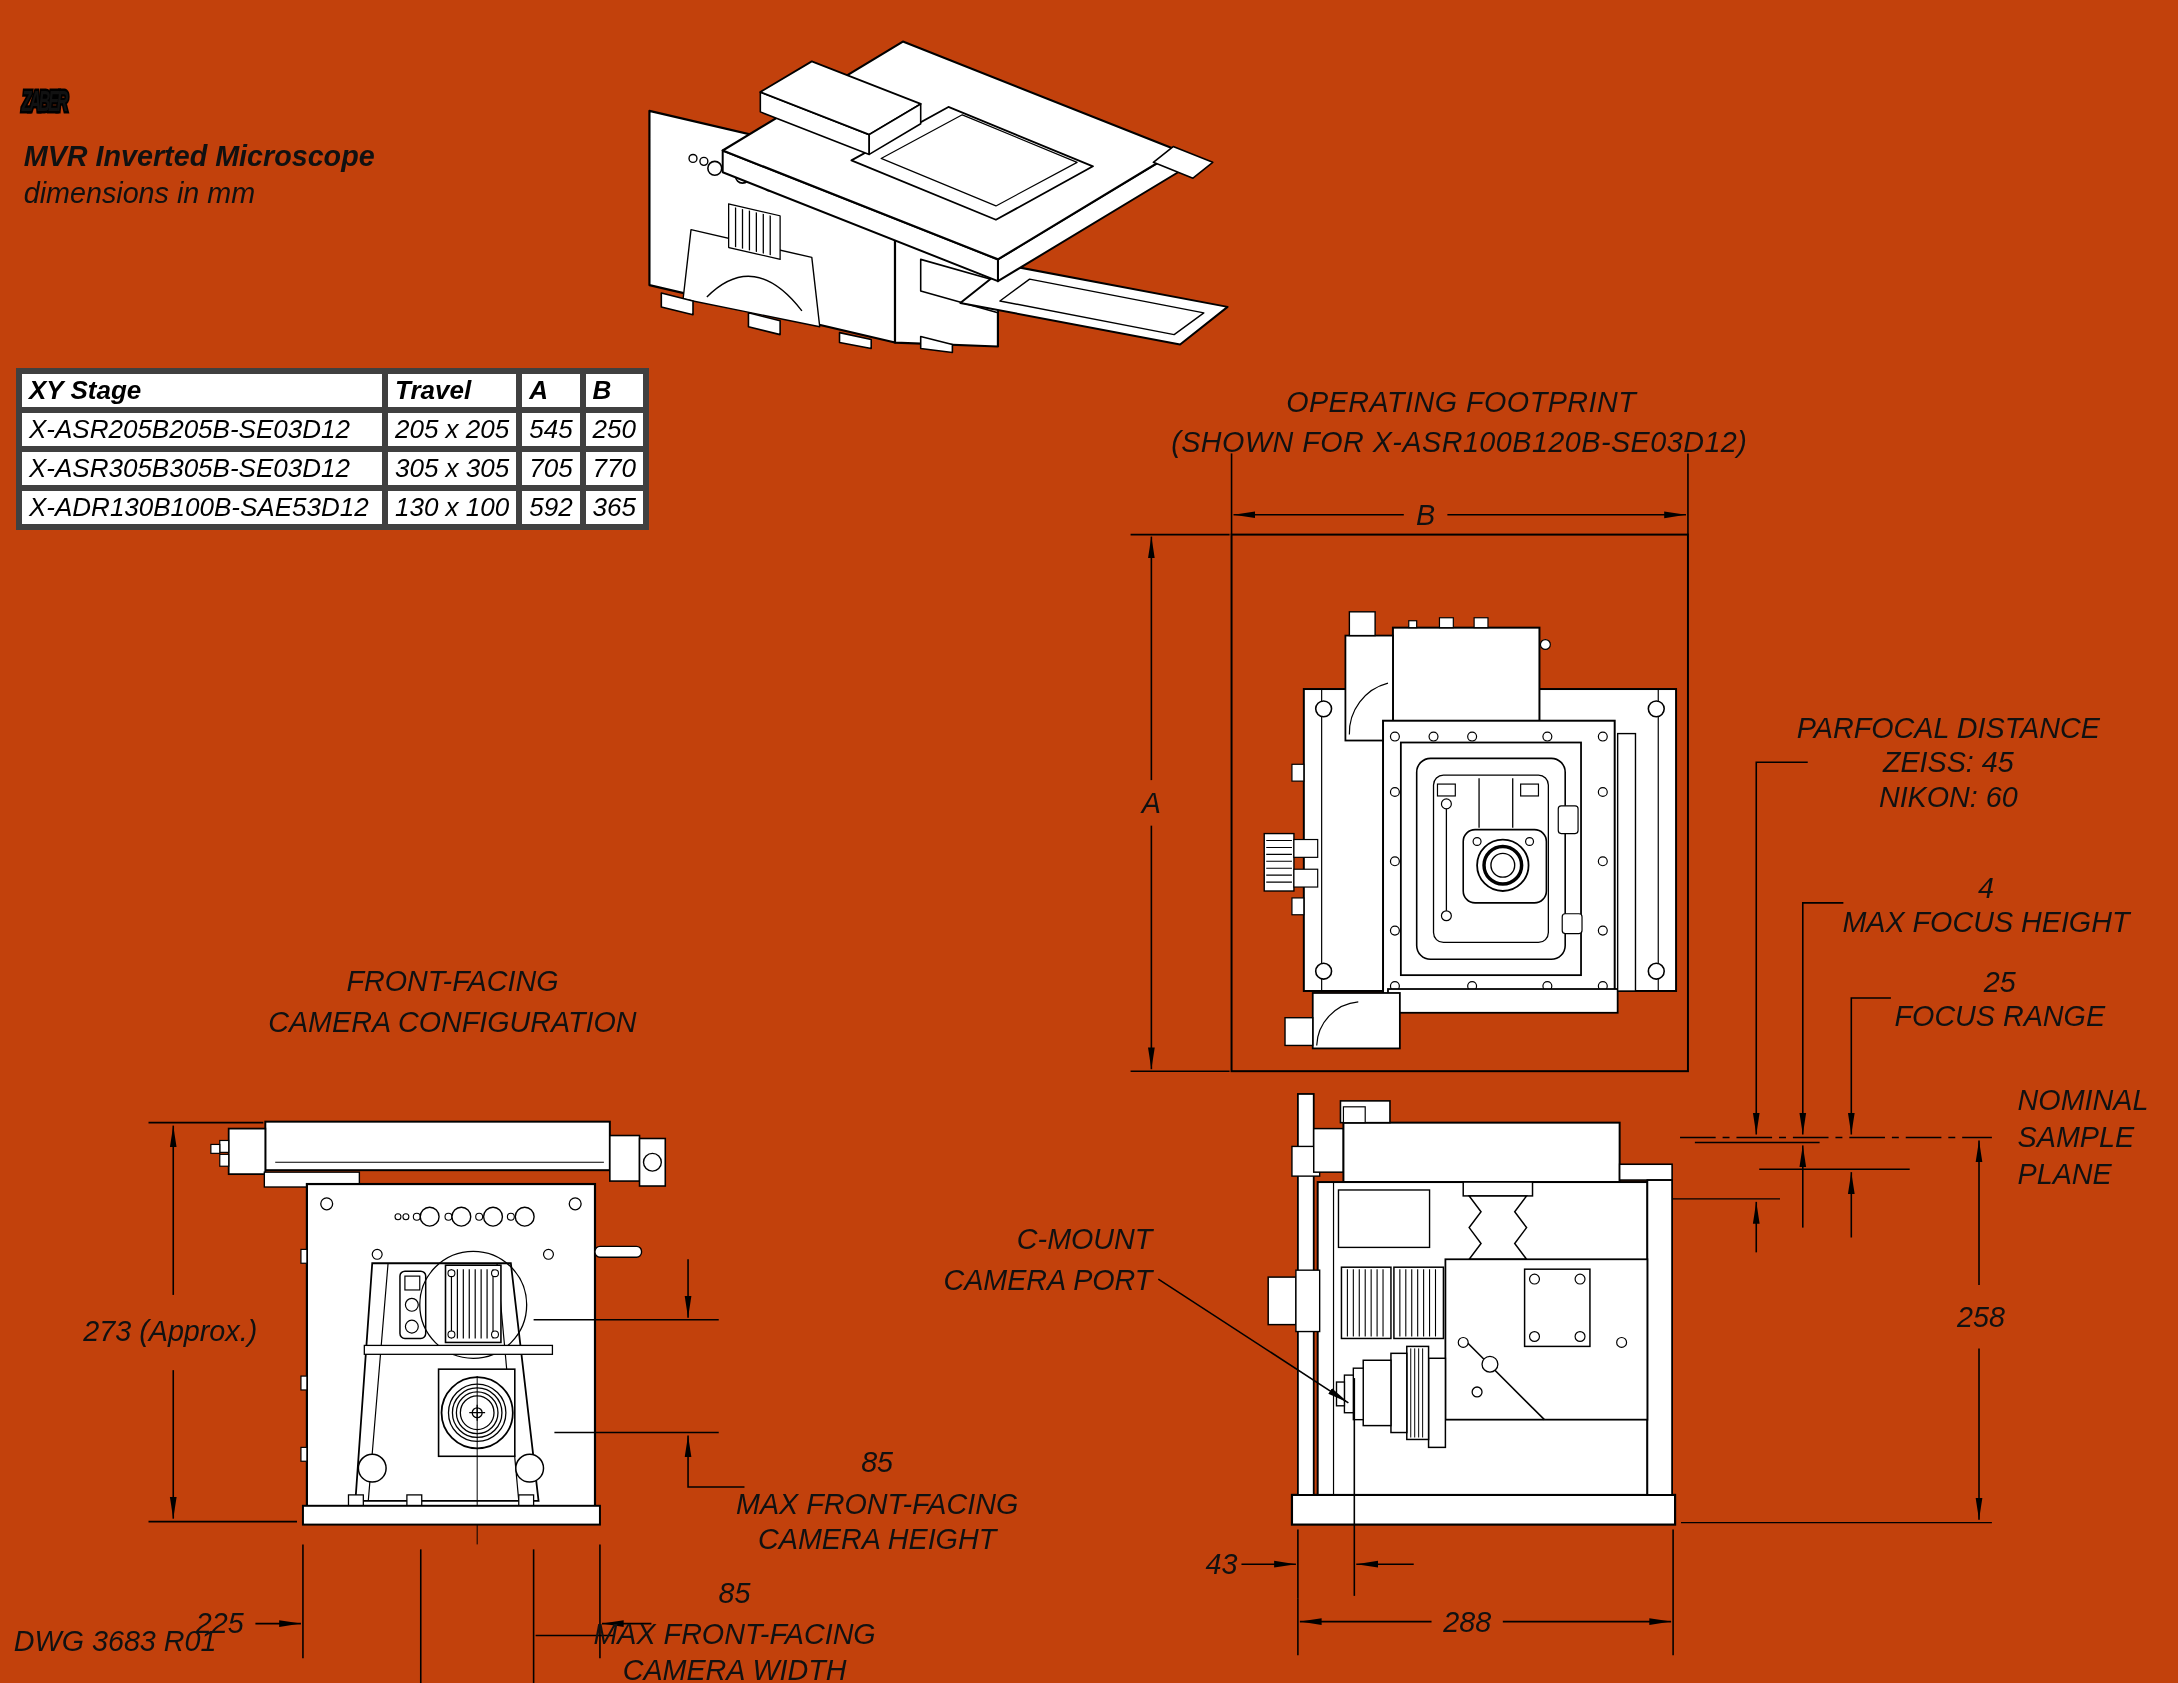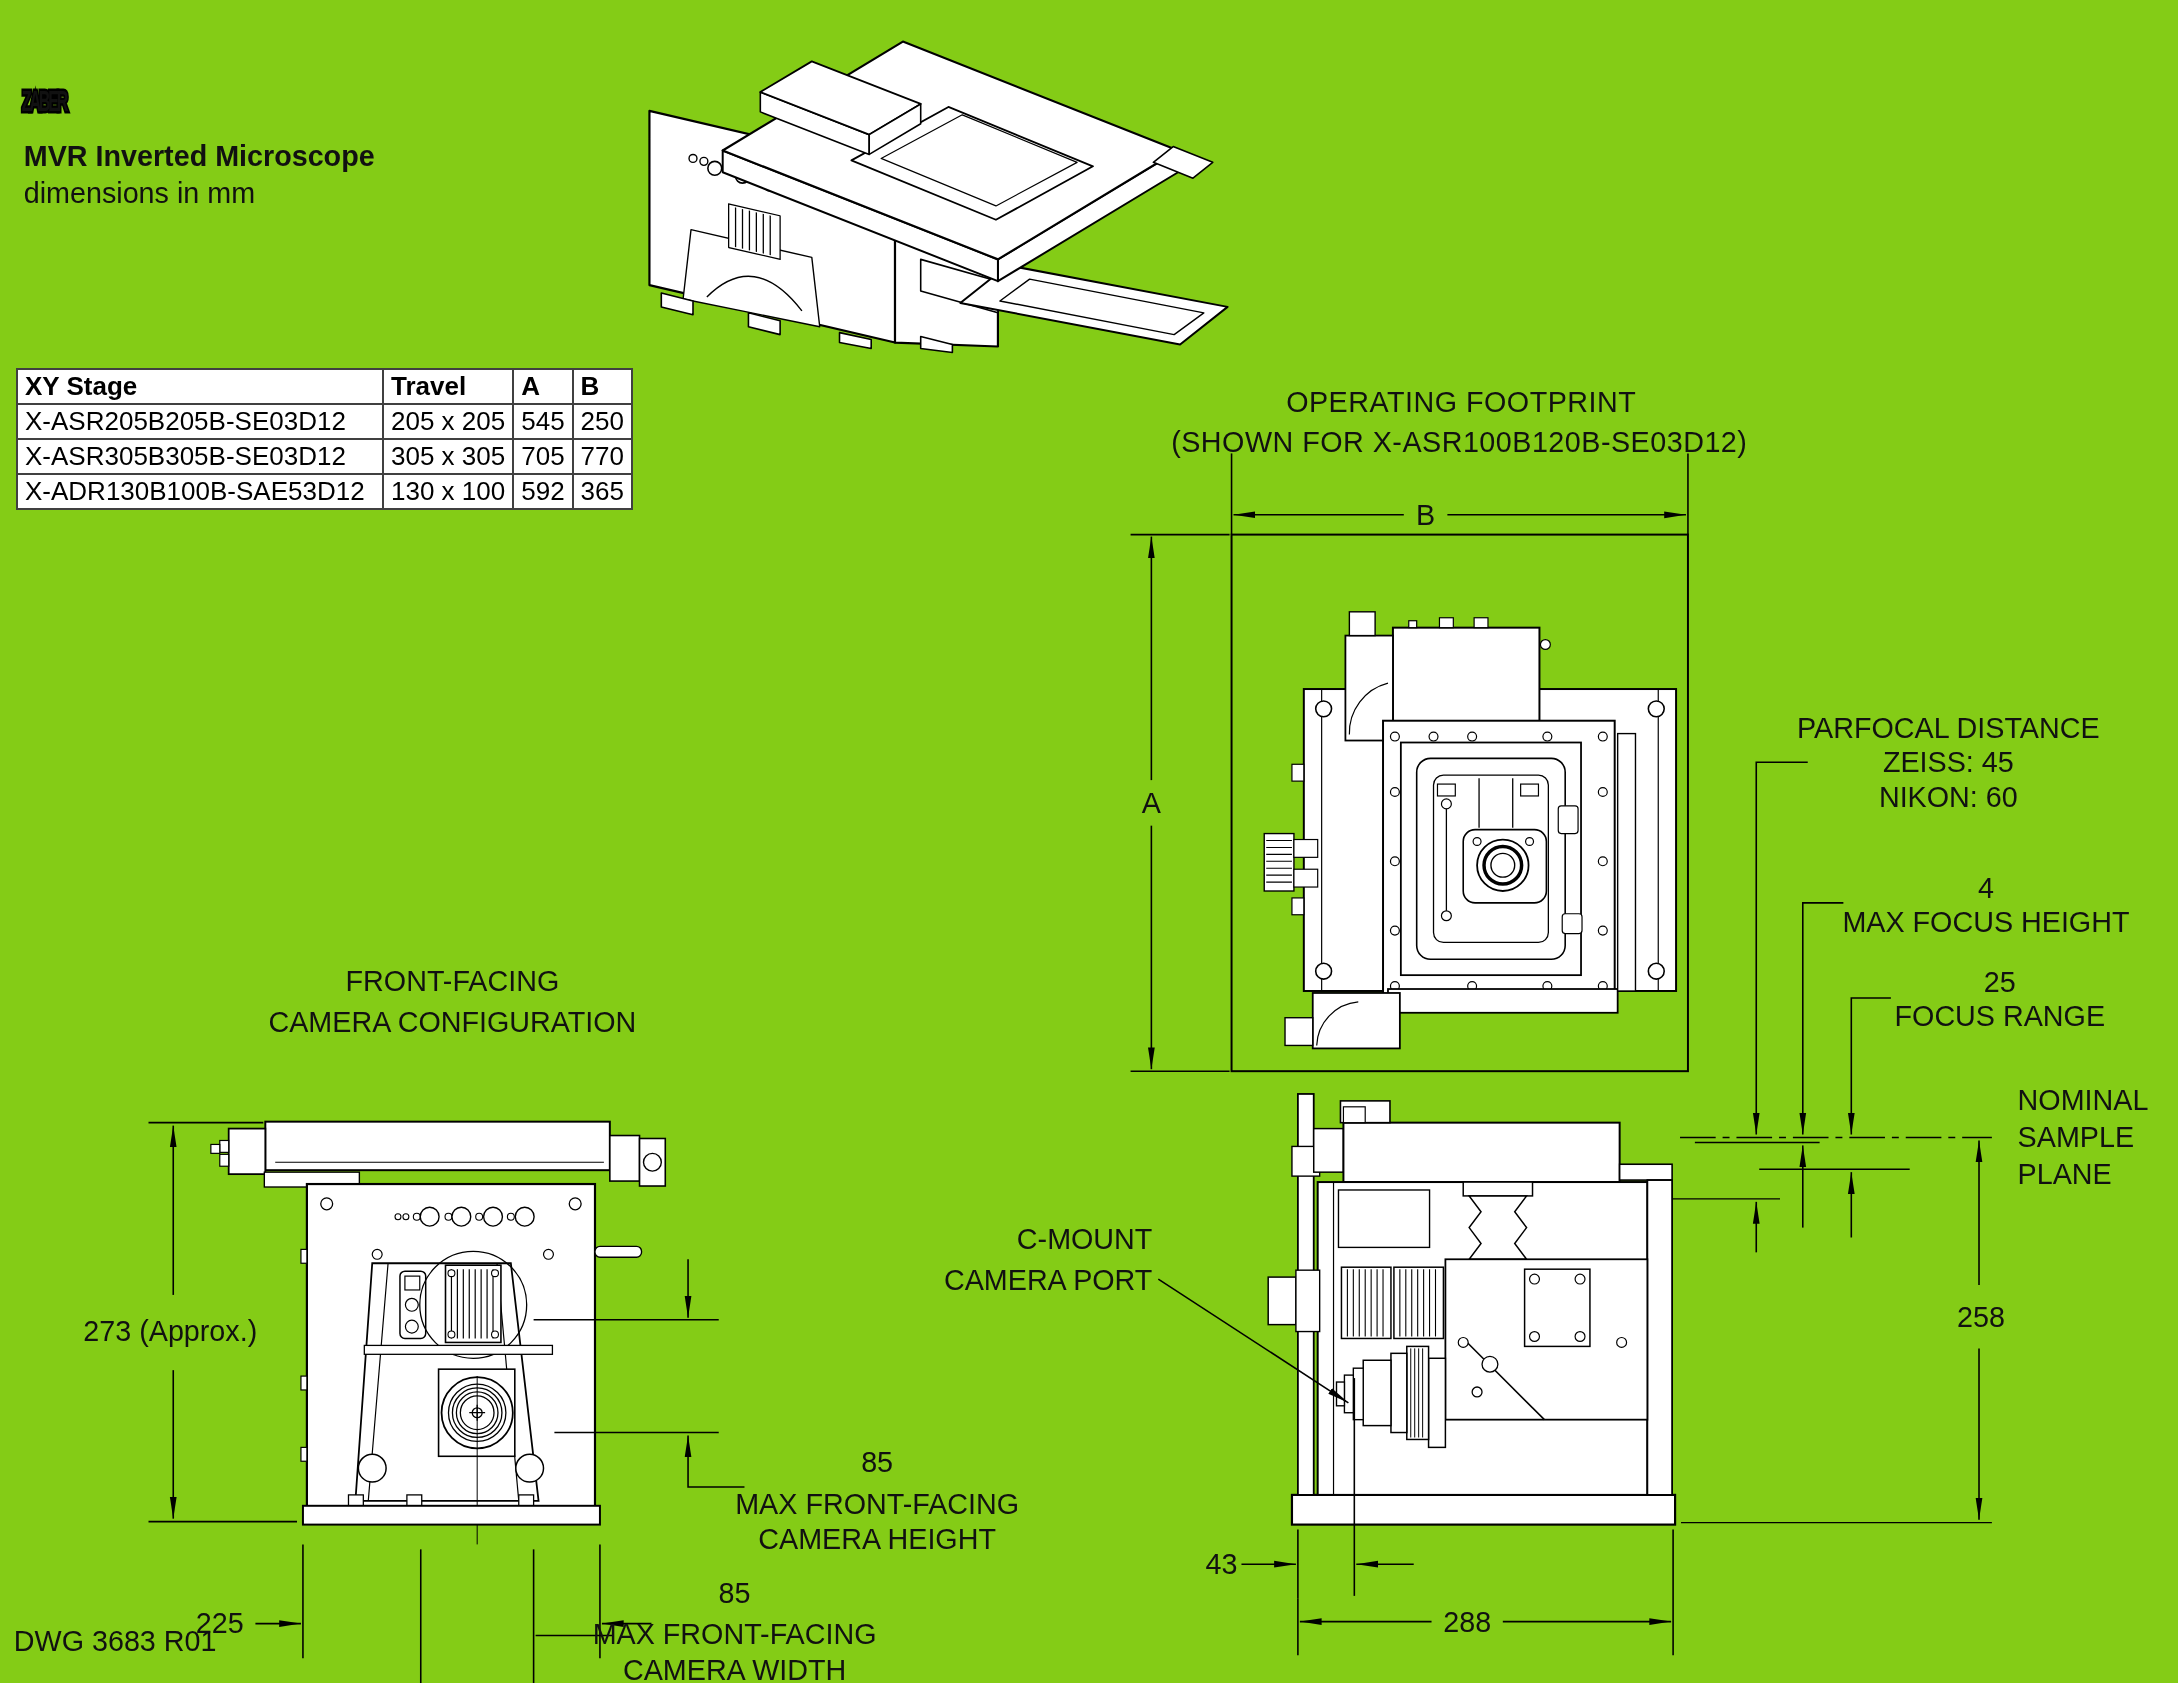--- a/index.html
+++ b/index.html
@@ -1,23 +1,23 @@
 <!DOCTYPE html>
 <html><head>
 <meta charset="utf-8">
 <style>
   html,body{margin:0;padding:0;background:#fff;}
-  .canvas{position:relative;width:2178px;height:1683px;background:#84cc16;overflow:hidden;
-          font-family:"Liberation Sans",sans-serif;}
+  .canvas{position:relative;width:2178px;height:1683px;background:#c2410c;overflow:hidden;
+          font-family:"Liberation Sans",sans-serif;font-style:italic;}
   svg{position:absolute;left:0;top:0;}
   svg text{font-family:"Liberation Sans",sans-serif;font-size:29px;fill:#111;}
   .lbl{letter-spacing:.5px;}
   table.stage{position:absolute;left:16px;top:368px;border-collapse:collapse;background:#fff;
       font-size:26px;color:#000;table-layout:fixed;}
-  table.stage th,table.stage td{border:2px solid #404040;padding:0 7px;height:33px;
+  table.stage th,table.stage td{border:6px solid #404040;padding:0 7px;height:33px;
       text-align:left;font-weight:normal;white-space:nowrap;overflow:hidden;}
   table.stage th{font-weight:bold;}
   .c0{width:366px;} .c1{width:113px;} .c2{width:53px;} .c3{width:50px;}
 </style>
 </head>
 <body>
 
 <div class="canvas">
 
 <svg width="2178" height="1683" viewBox="0 0 2200 1700">

